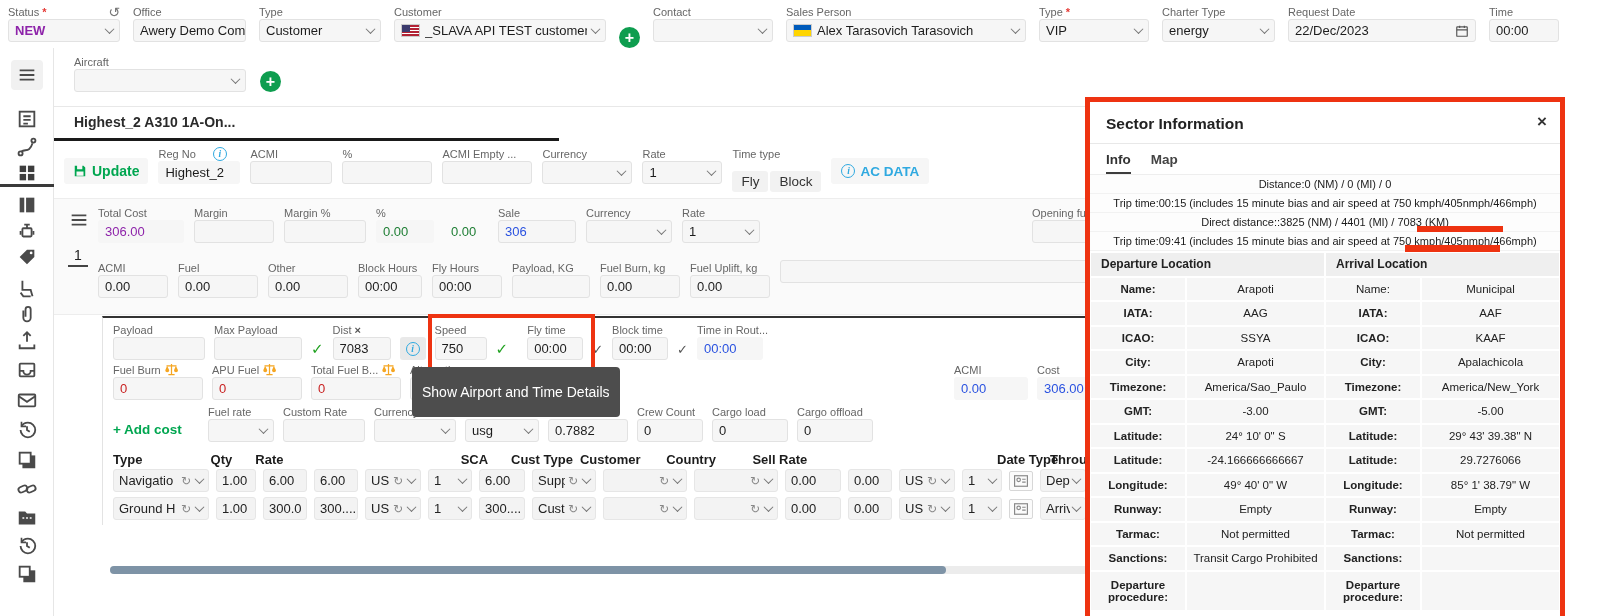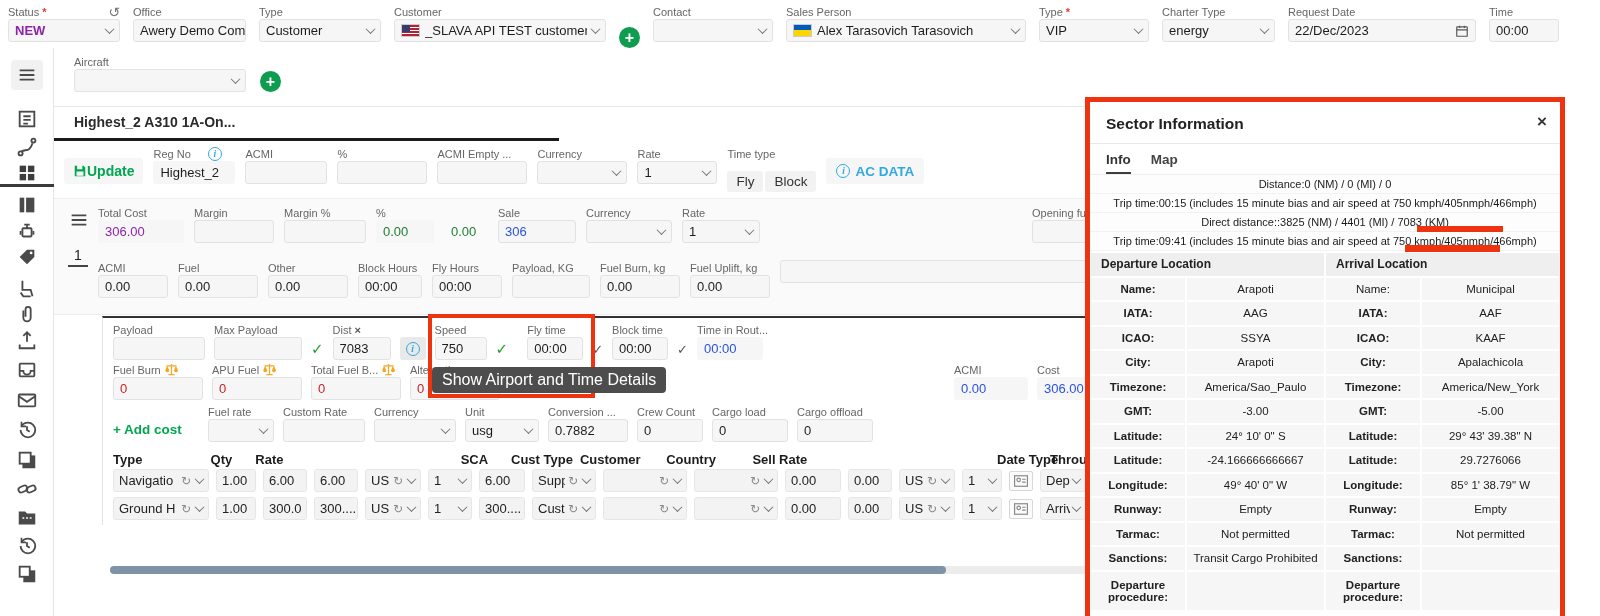--- a/index.html
+++ b/index.html
@@ -51,21 +51,21 @@
   #sb-indicator{position:absolute;left:0;top:136px;width:54px;height:3px;background:#3a3a3a;}
 
   
   #main{position:absolute;left:54px;top:48px;width:1036px;height:568px;background:#fff;overflow:hidden;}
   #aircraft-row{position:absolute;left:20px;top:6px;display:flex;gap:14px;align-items:flex-end;}
   #main-divider{position:absolute;left:0;top:58px;width:100%;border-top:1px solid #e8e8e8;}
   #tab{position:absolute;left:20px;top:66px;font-size:14px;font-weight:bold;color:#2b2b2b;}
   #tab-underline{position:absolute;left:0;top:90px;width:505px;height:3px;background:#1a1a1a;}
 
   #row-update{position:absolute;left:10px;top:98px;display:flex;gap:10px;}
-  .btn-update{display:flex;align-items:center;background:#f6f6f6;border-radius:3px;
+  .btn-update{display:flex;align-items:center;gap:5px;background:#f6f6f6;border-radius:3px;
       padding:0 9px;height:26px;color:var(--green);font-weight:bold;font-size:14px;margin-top:12px;}
   .toggle{display:flex;gap:2px;margin-top:10px;text-align:center;}
   .tg{padding:3px 9px;background:#f2f2f2;border-radius:3px;font-size:13.5px;color:#333;}
   .acdata{display:flex;align-items:center;gap:5px;background:#f6f6f6;border-radius:3px;padding:0 10px;
       height:26px;color:var(--acdata);font-weight:bold;font-size:13.5px;margin-top:12px;}
 
   #band{position:absolute;left:0;top:150px;width:100%;height:117px;background:#fafafa;
         border-top:1px solid #ededed;border-bottom:1px solid #ededed;}
   #band-menu{position:absolute;left:14px;top:10px;width:22px;height:22px;color:#4a4a4a;}
   #leg-num{position:absolute;left:14px;top:48px;width:20px;text-align:center;font-size:14px;
@@ -108,22 +108,22 @@
          color:#1a1a1a;background:#fdfdfd;border-bottom:1px solid #f2f2f2;white-space:nowrap;}
   #loctable{display:grid;grid-template-columns:96px 139px 96px 139px;margin-top:1px;}
   .lc{background:#f6f6f6;border:1px solid #fff;min-height:24.5px;display:flex;align-items:center;
       justify-content:center;font-size:11.5px;text-align:center;padding:1px 3px;}
   .lc.hd{background:#efefef;justify-content:flex-start;font-weight:bold;font-size:12px;padding-left:10px;grid-column:span 2;}
   .lc.key{font-weight:bold;}
 
   
   .annot{position:absolute;border:4px solid var(--annot);z-index:60;pointer-events:none;}
   #annot-box{left:428px;top:314px;width:167px;height:84px;}
-  #tooltip{position:absolute;left:432px;top:367px;z-index:65;background:#4d4d4d;color:#fff;
-           font-size:16px;padding:4px 10px;border-radius:4px;white-space:nowrap;}
+  #tooltip{position:absolute;left:412px;top:367px;z-index:65;background:#4d4d4d;color:#fff;
+           font-size:14px;padding:17px 10px;border-radius:4px;white-space:nowrap;}
   .rbar{position:absolute;background:var(--annot);z-index:70;}
   #rbar1{left:1417px;top:226px;width:86px;height:6px;}
   #rbar2{left:1405px;top:245px;width:95px;height:7px;}
 </style>
 </head>
 <body>
 
 <div id="tophdr">
   <div class="f" style="width:112px">
     <div class="lbl">

